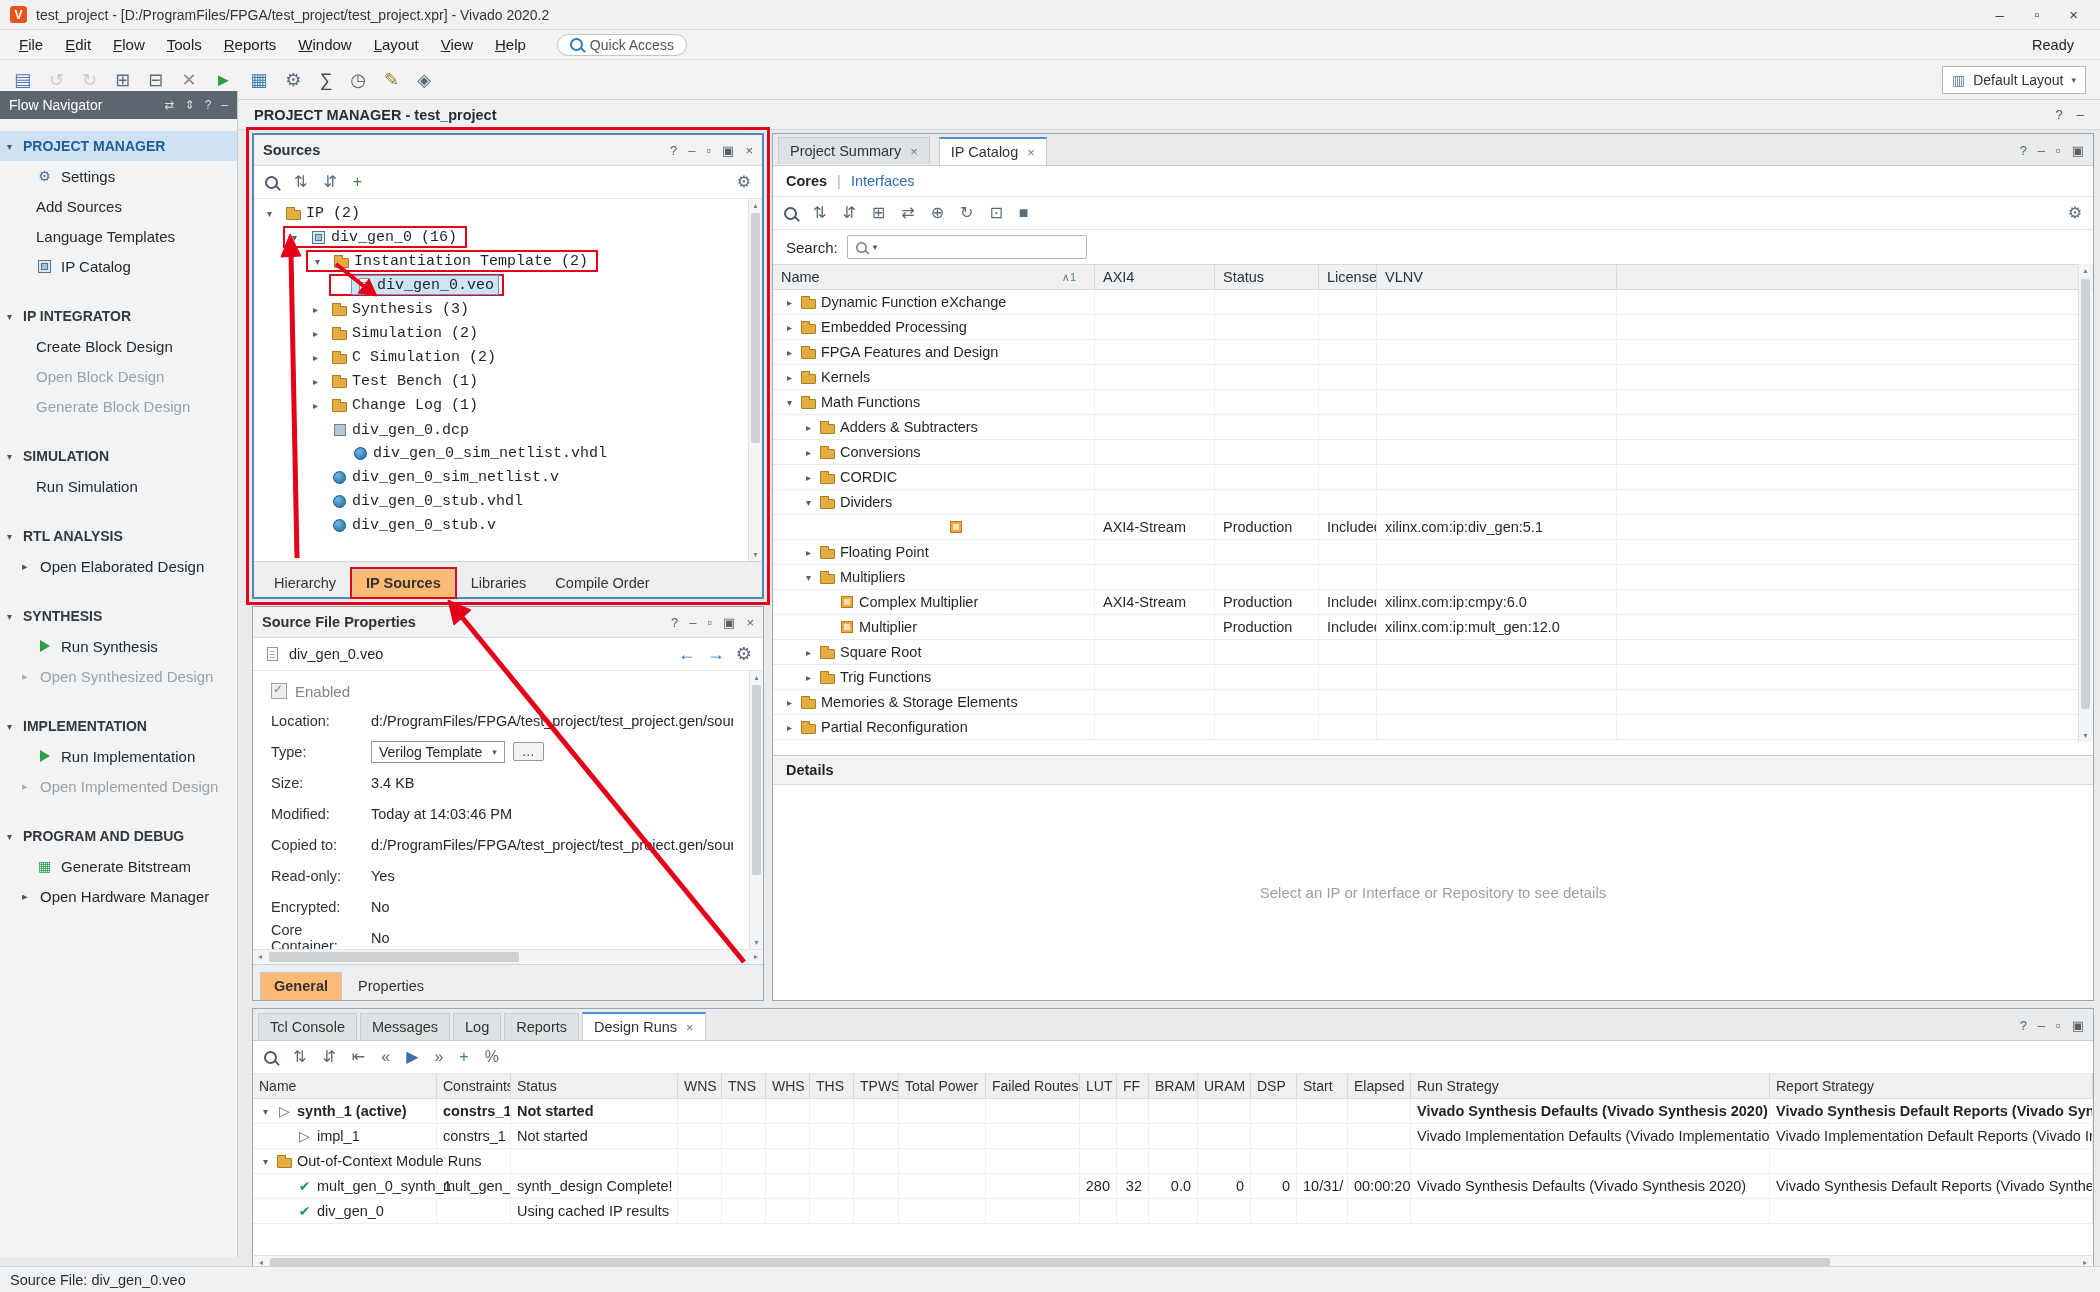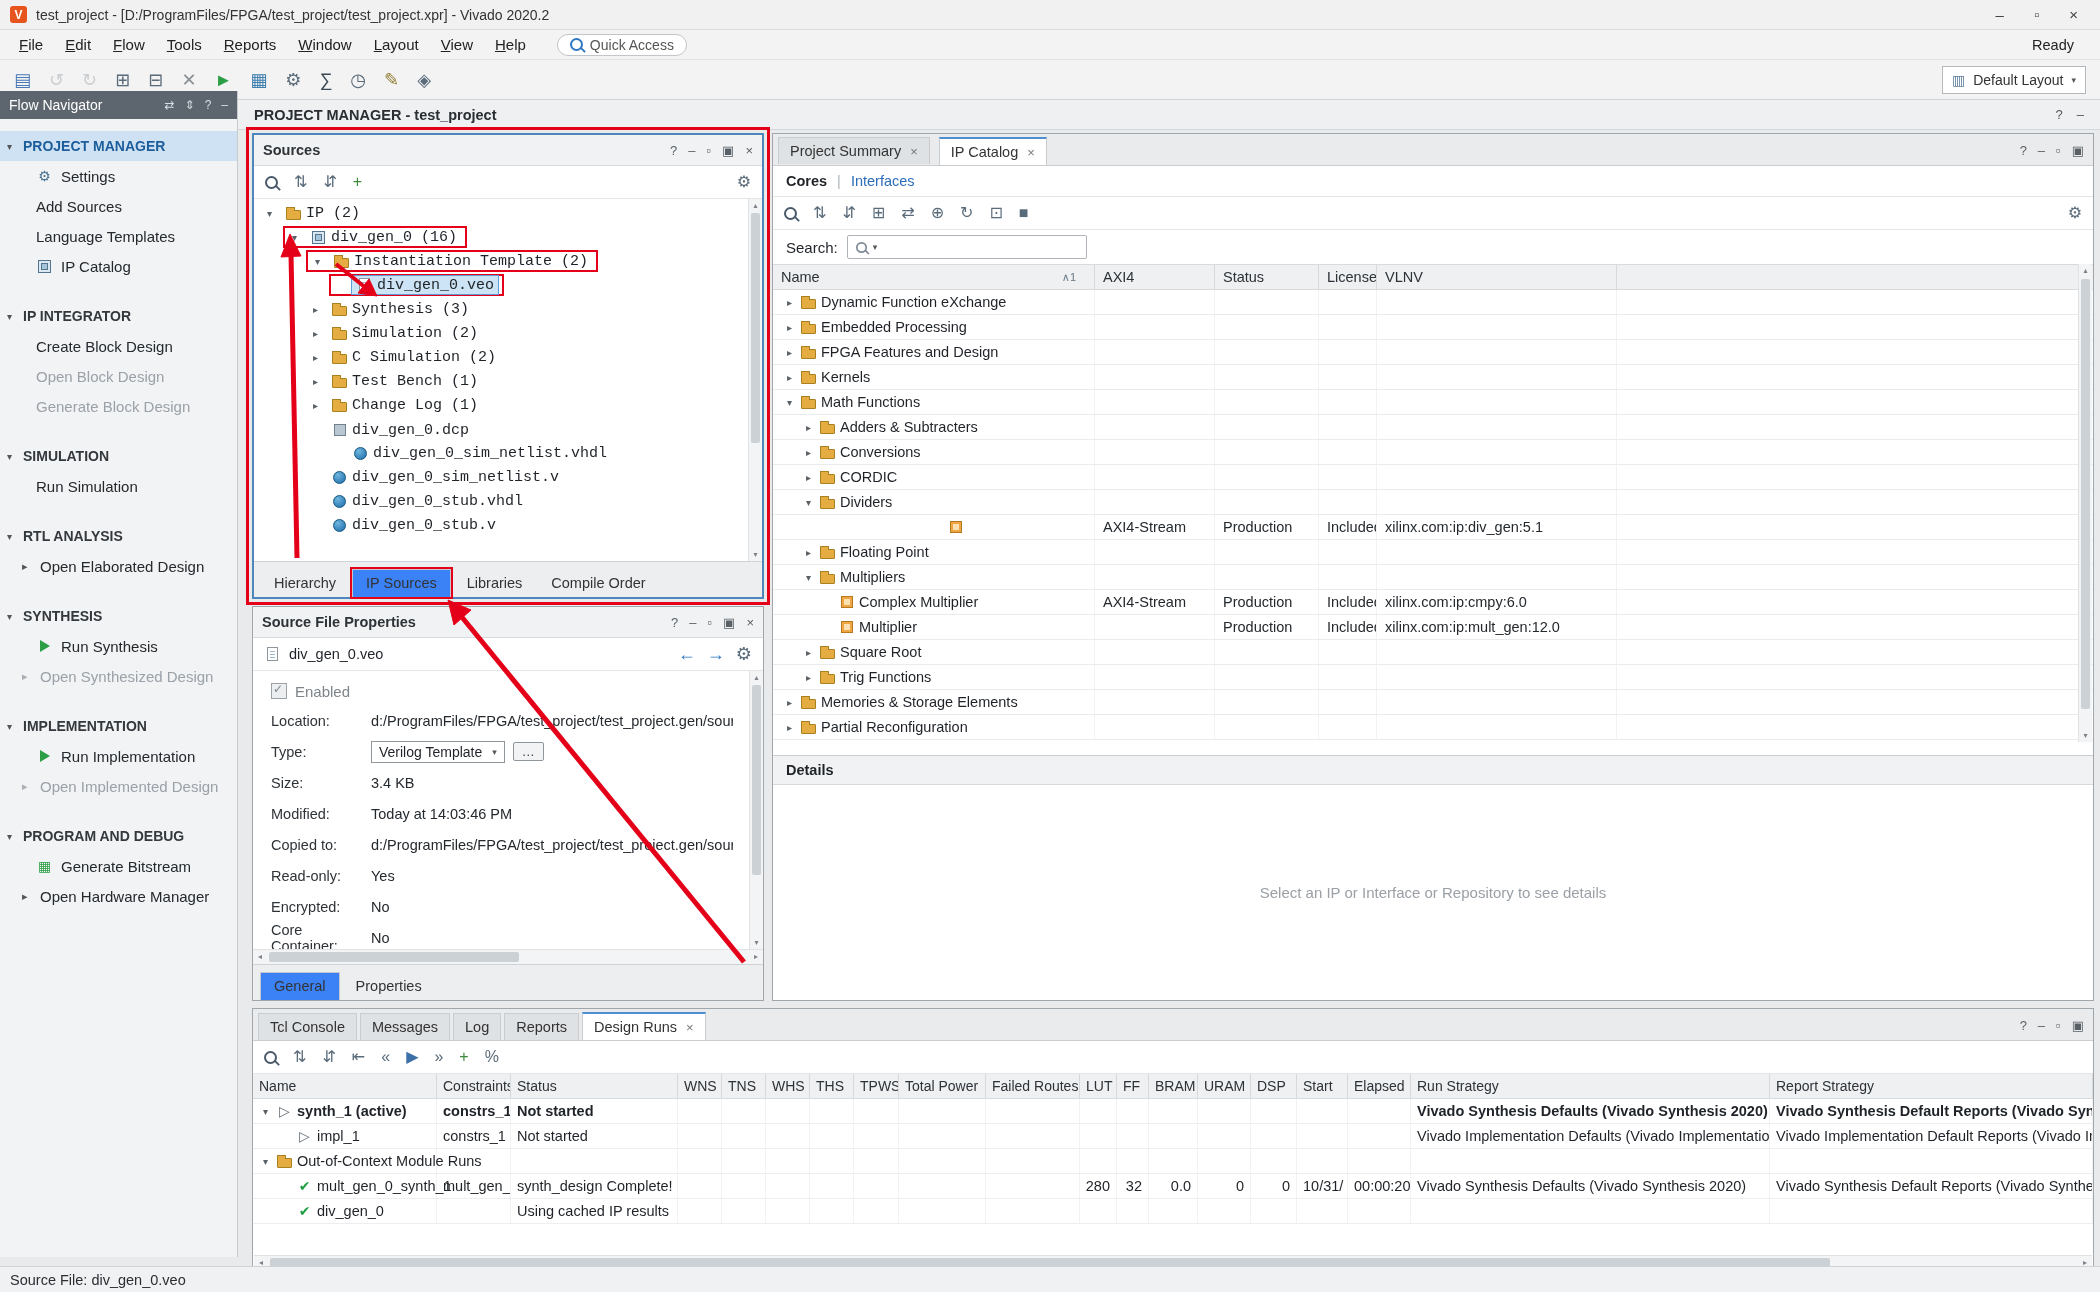--- a/index.html
+++ b/index.html
@@ -55,21 +55,21 @@
     padding:0 9px;font-weight:bold;font-size:14.5px;color:#2e3338;}
   .panel-btns{margin-left:auto;display:flex;gap:11px;color:#5a6166;font-size:13px;font-weight:normal;align-items:center;}
   .pbtn{line-height:1;}
   .ptoolbar{height:32px;flex:none;display:flex;align-items:center;gap:16px;padding:0 11px;border-bottom:1px solid #e3e6e8;}
   .ptoolbar .tbi{font-size:16px;}
   .mlauto{margin-left:auto !important;}
   
   .ptabs{height:36px;flex:none;background:#eceeef;border-top:1px solid #cfd3d5;display:flex;align-items:flex-end;
     padding:5px 7px 0;gap:3px;box-sizing:border-box;}
   .ptab{padding:5px 13px 6px;font-size:14.5px;color:#333;}
-  .ptab.active{background:#3b82f6;border:1px solid #c4c8cb;border-bottom:none;font-weight:normal;}
+  .ptab.active{background:#fdba74;border:1px solid #c4c8cb;border-bottom:none;font-weight:bold;}
   .ptab.redboxed{outline:2.5px solid #e50019;outline-offset:0px;}
   
   .tabbar{height:32px;flex:none;background:#e9ebec;border-bottom:1px solid #c9cdd0;display:flex;align-items:flex-end;
     padding:3px 5px 0;gap:3px;box-sizing:border-box;}
   .ttab{display:flex;align-items:center;gap:9px;padding:5px 11px;background:#dfe2e4;border:1px solid #c9cdd0;border-bottom:none;
     font-size:14.5px;color:#333;}
   .ttab.active{background:#fff;border-top:2px solid #4d8fd1;}
   .tclose{color:#777;font-size:13px;}
   .tabbar .panel-btns{margin-bottom:8px;margin-right:4px;}
   

